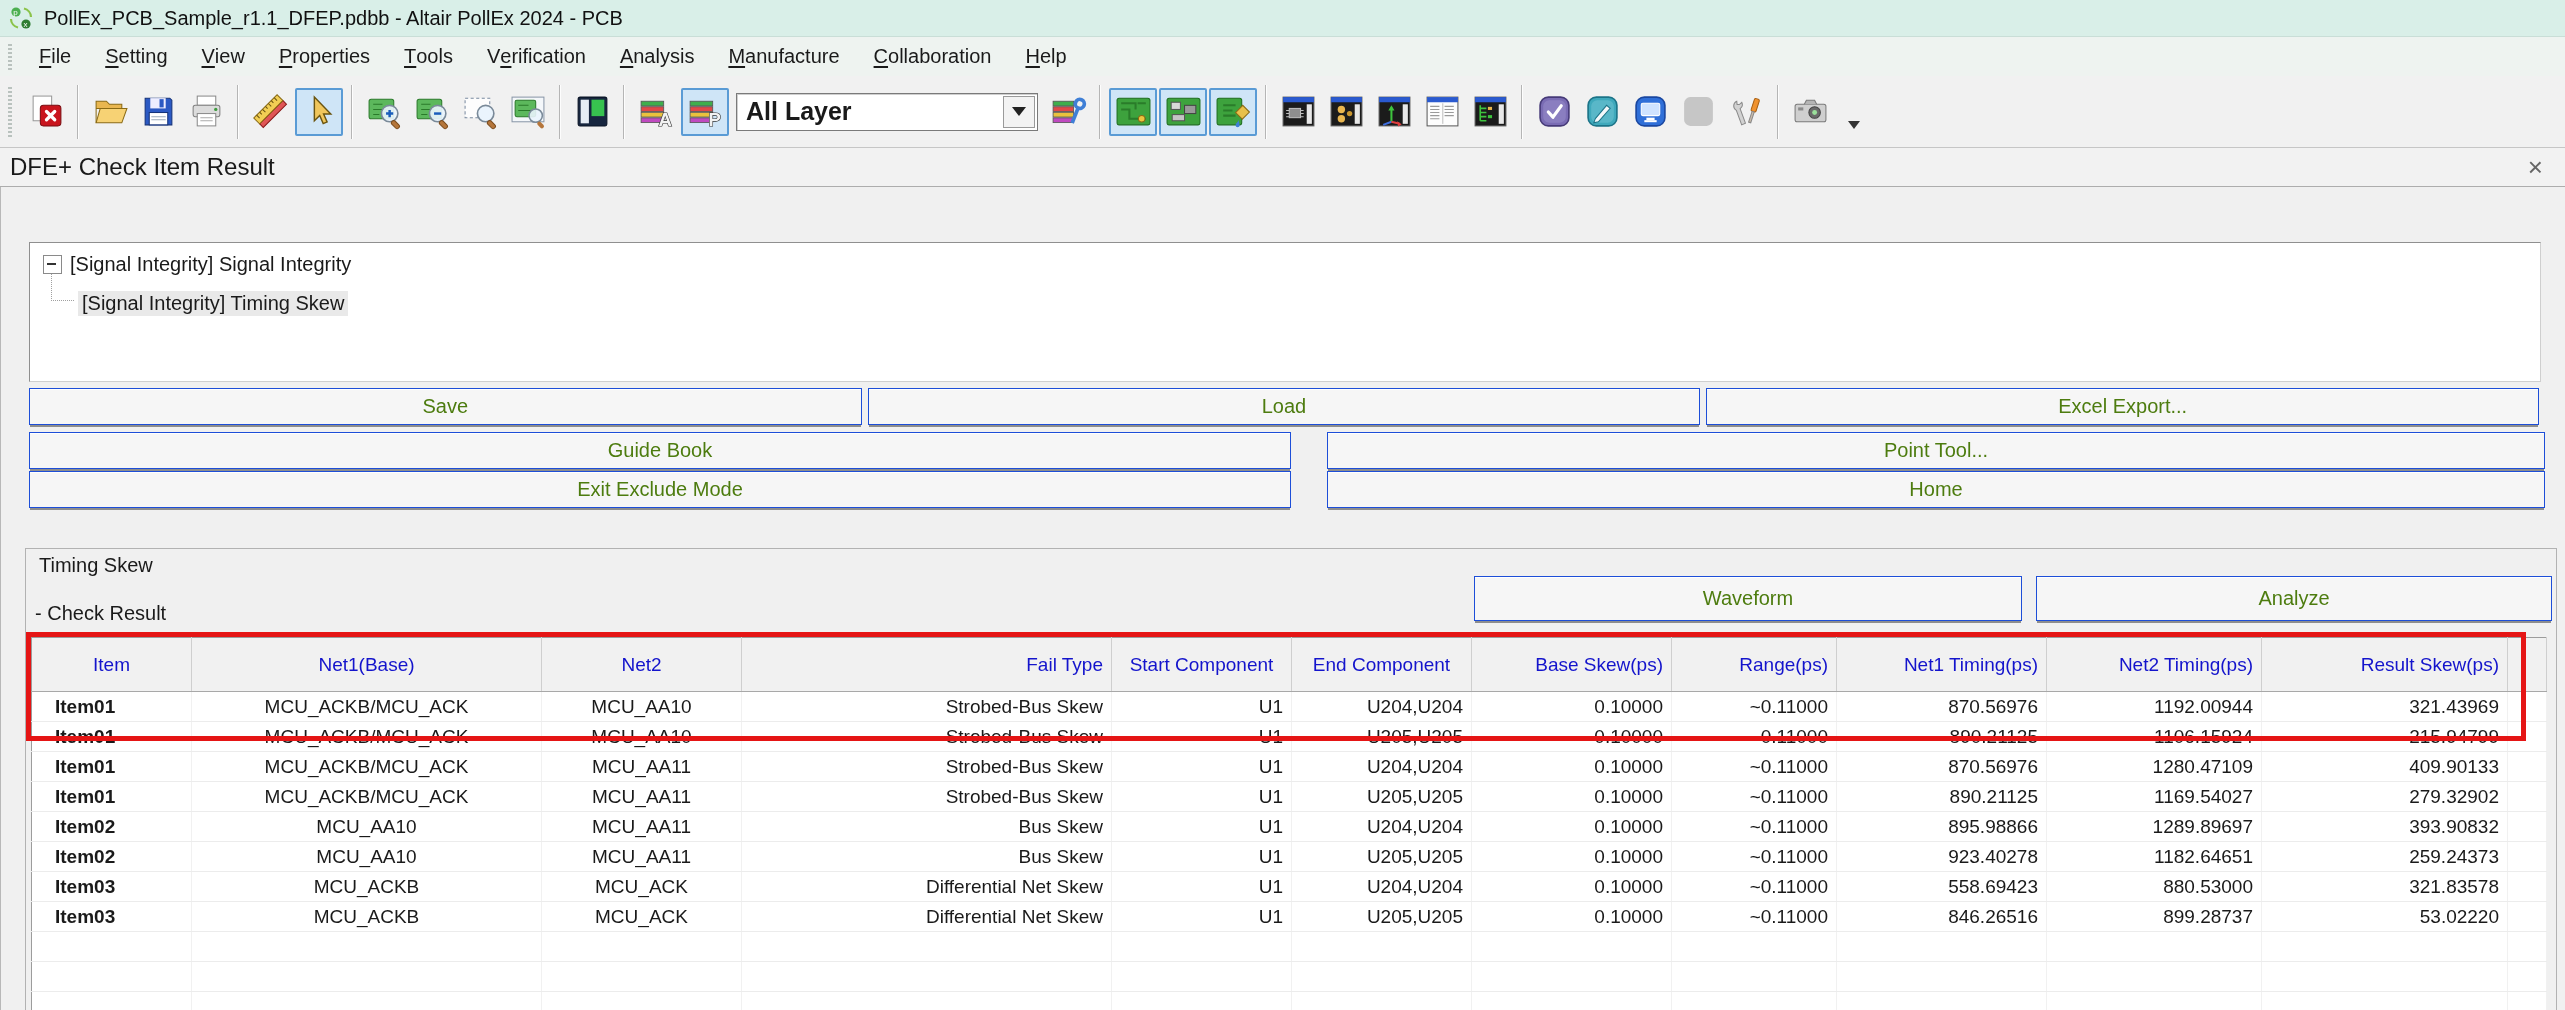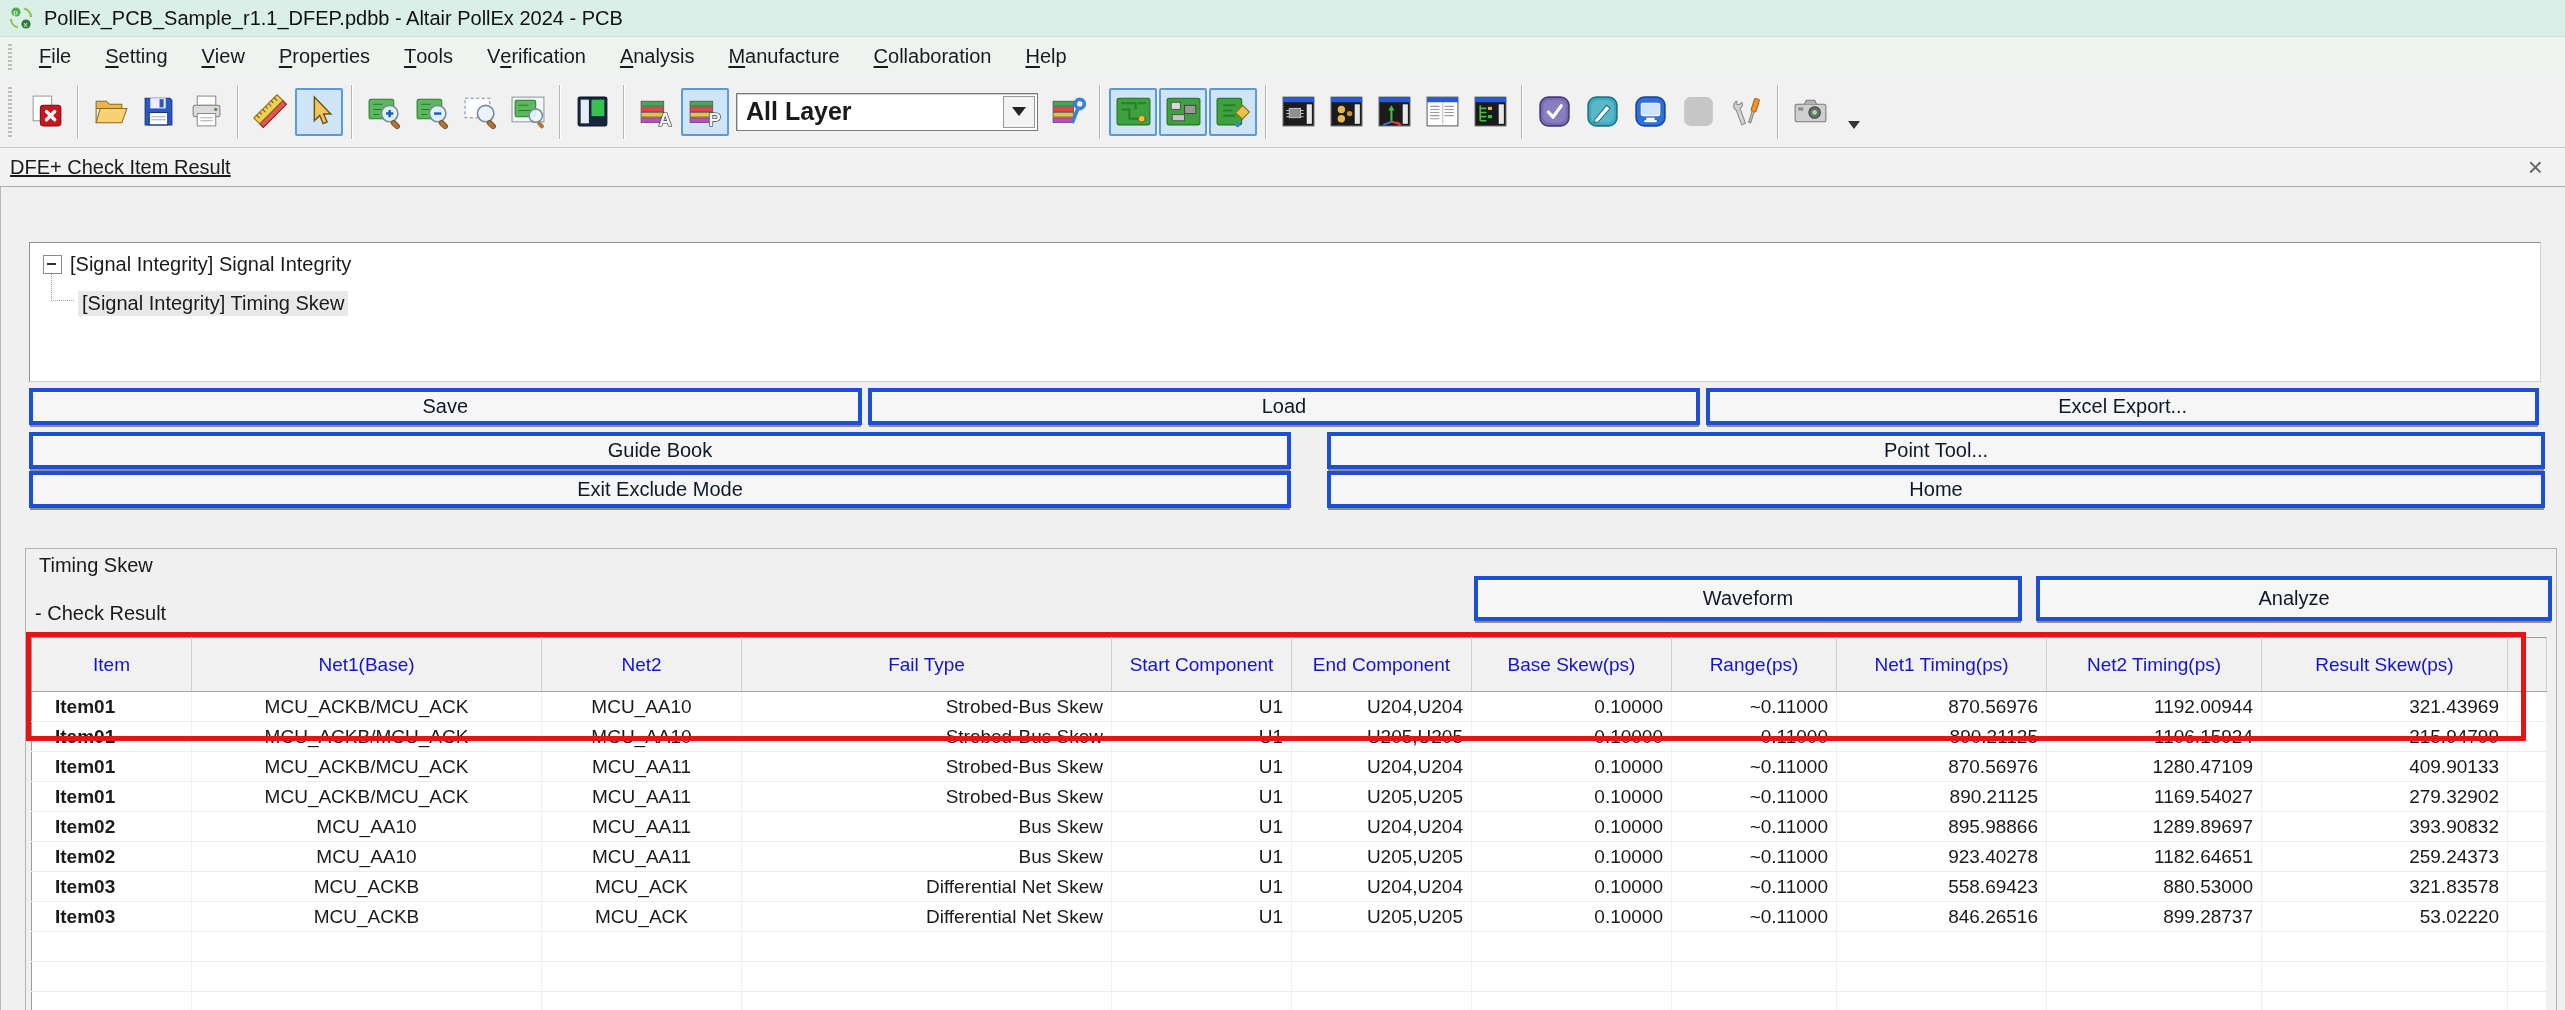--- a/index.html
+++ b/index.html
@@ -32,35 +32,35 @@
     display:flex;align-items:center;margin:0 6px;flex:0 0 auto;}
   .combo-text{flex:1;font-size:25px;font-weight:700;padding-left:9px;white-space:nowrap;overflow:hidden;}
   .combo-btn{width:30px;height:30px;margin-right:2px;background:#f3f3f3;border:1px solid #9a9a9a;
     display:flex;align-items:center;justify-content:center;}
   .tri-down{width:0;height:0;border-left:7px solid transparent;border-right:7px solid transparent;border-top:9px solid #222;}
   .overflow-tri{width:0;height:0;border-left:6px solid transparent;border-right:6px solid transparent;border-top:8px solid #333;
     margin:26px 0 0 14px;}
   
   .panelbar{position:absolute;left:0;top:148px;width:100%;height:38px;background:#f2f2f2;
     border-bottom:1px solid #adadad;display:flex;align-items:center;}
-  .panelbar .ptitle{font-size:20px;padding-left:10px;text-decoration:underline;}
+  .panelbar .ptitle{font-size:24px;padding-left:10px;}
   .panelbar .close{margin-left:auto;margin-right:22px;font-size:26px;color:#666;line-height:1;cursor:default;}
   
   .dialog{position:absolute;left:0;top:187px;width:100%;height:823px;background:#f0f0f0;border-left:1px solid #b8b8b8;}
   
   .treebox{position:absolute;left:28px;top:55px;width:2510px;height:138px;background:#fff;
     border:1px solid #8f8f8f;border-right-color:#cfcfcf;border-bottom-color:#cfcfcf;}
   .treerow{position:absolute;display:flex;align-items:center;font-size:20px;}
   .expander{width:17px;height:17px;border:1px solid #8a8a8a;background:#fff;position:relative;margin-right:8px;flex:0 0 auto;}
   .expander::after{content:"";position:absolute;left:3px;top:7px;width:9px;height:1.6px;background:#333;}
   .treeconn{position:absolute;border-left:1px dotted #a0a0a0;border-bottom:1px dotted #a0a0a0;}
   .treelabel.selected{background:#e9e9e9;padding:1px 4px;}
   
-  .btn{background:#f6f6f6;border:4px solid #1d4ed8;box-shadow:0 3px 0 -1px #8d8d8d, inset 0 1px 0 #ffffff;
-    font-size:20px;font-family:inherit;color:#0f172a;display:flex;align-items:center;justify-content:center;cursor:default;}
+  .btn{background:#f6f6f6;border:1px solid #1d4ed8;box-shadow:0 3px 0 -1px #8d8d8d, inset 0 1px 0 #ffffff;
+    font-size:20px;font-family:inherit;color:#4d7c0f;display:flex;align-items:center;justify-content:center;cursor:default;}
   .btnrow{position:absolute;display:flex;}
   .row1{left:28px;top:201px;width:2510px;height:37px;gap:6px;}
   .row1 .btn{flex:1;}
   .row2{left:28px;top:245px;width:2516px;height:37px;}
   .row3{left:28px;top:284px;width:2516px;height:37px;}
   .bw-left{width:1262px;margin-right:36px;}
   .bw-right{width:1218px;}
   
   .groupbox{position:absolute;left:24px;top:361px;width:2530px;height:700px;border:1px solid #b2b2b2;background:#f0f0f0;}
   .gtitle{position:absolute;left:13px;top:5px;font-size:20px;}
@@ -71,21 +71,21 @@
   
   .table-wrap{position:absolute;left:5px;top:88px;width:2516px;}
   table.rtable{border-collapse:collapse;table-layout:fixed;width:2516px;background:#fff;
     border:1px solid #9c9c9c;font-size:19px;}
   .rtable th{height:37px;background:#f1f1f1;color:#1414cc;font-weight:400;
     border-right:1px solid #cfcfcf;border-bottom:1px solid #a8a8a8;padding:8px 8px;
     overflow:hidden;white-space:nowrap;}
   .rtable td{height:29px;padding:0 8px;border-right:1px solid #f1f1f1;border-bottom:1px solid #ececec;
     overflow:hidden;white-space:nowrap;}
   .rtable th:nth-child(-n+3){text-align:center;}
-  .rtable th:nth-child(n+4){text-align:center;}
+  .rtable th:nth-child(n+4){text-align:right;}
   .rtable th:nth-child(5),.rtable th:nth-child(6){text-align:center;}
   .rtable td:nth-child(1){text-align:left;padding-left:23px;font-weight:bold;}
   .rtable td:nth-child(2),.rtable td:nth-child(3){text-align:center;}
   .rtable td:nth-child(n+4){text-align:right;}
   .red-overlay{position:absolute;left:-5px;top:-5px;width:2490px;height:99px;border:5px solid #e51515;pointer-events:none;z-index:5;}
 </style>
 </head>
 <body>
 
 <div class="titlebar">

